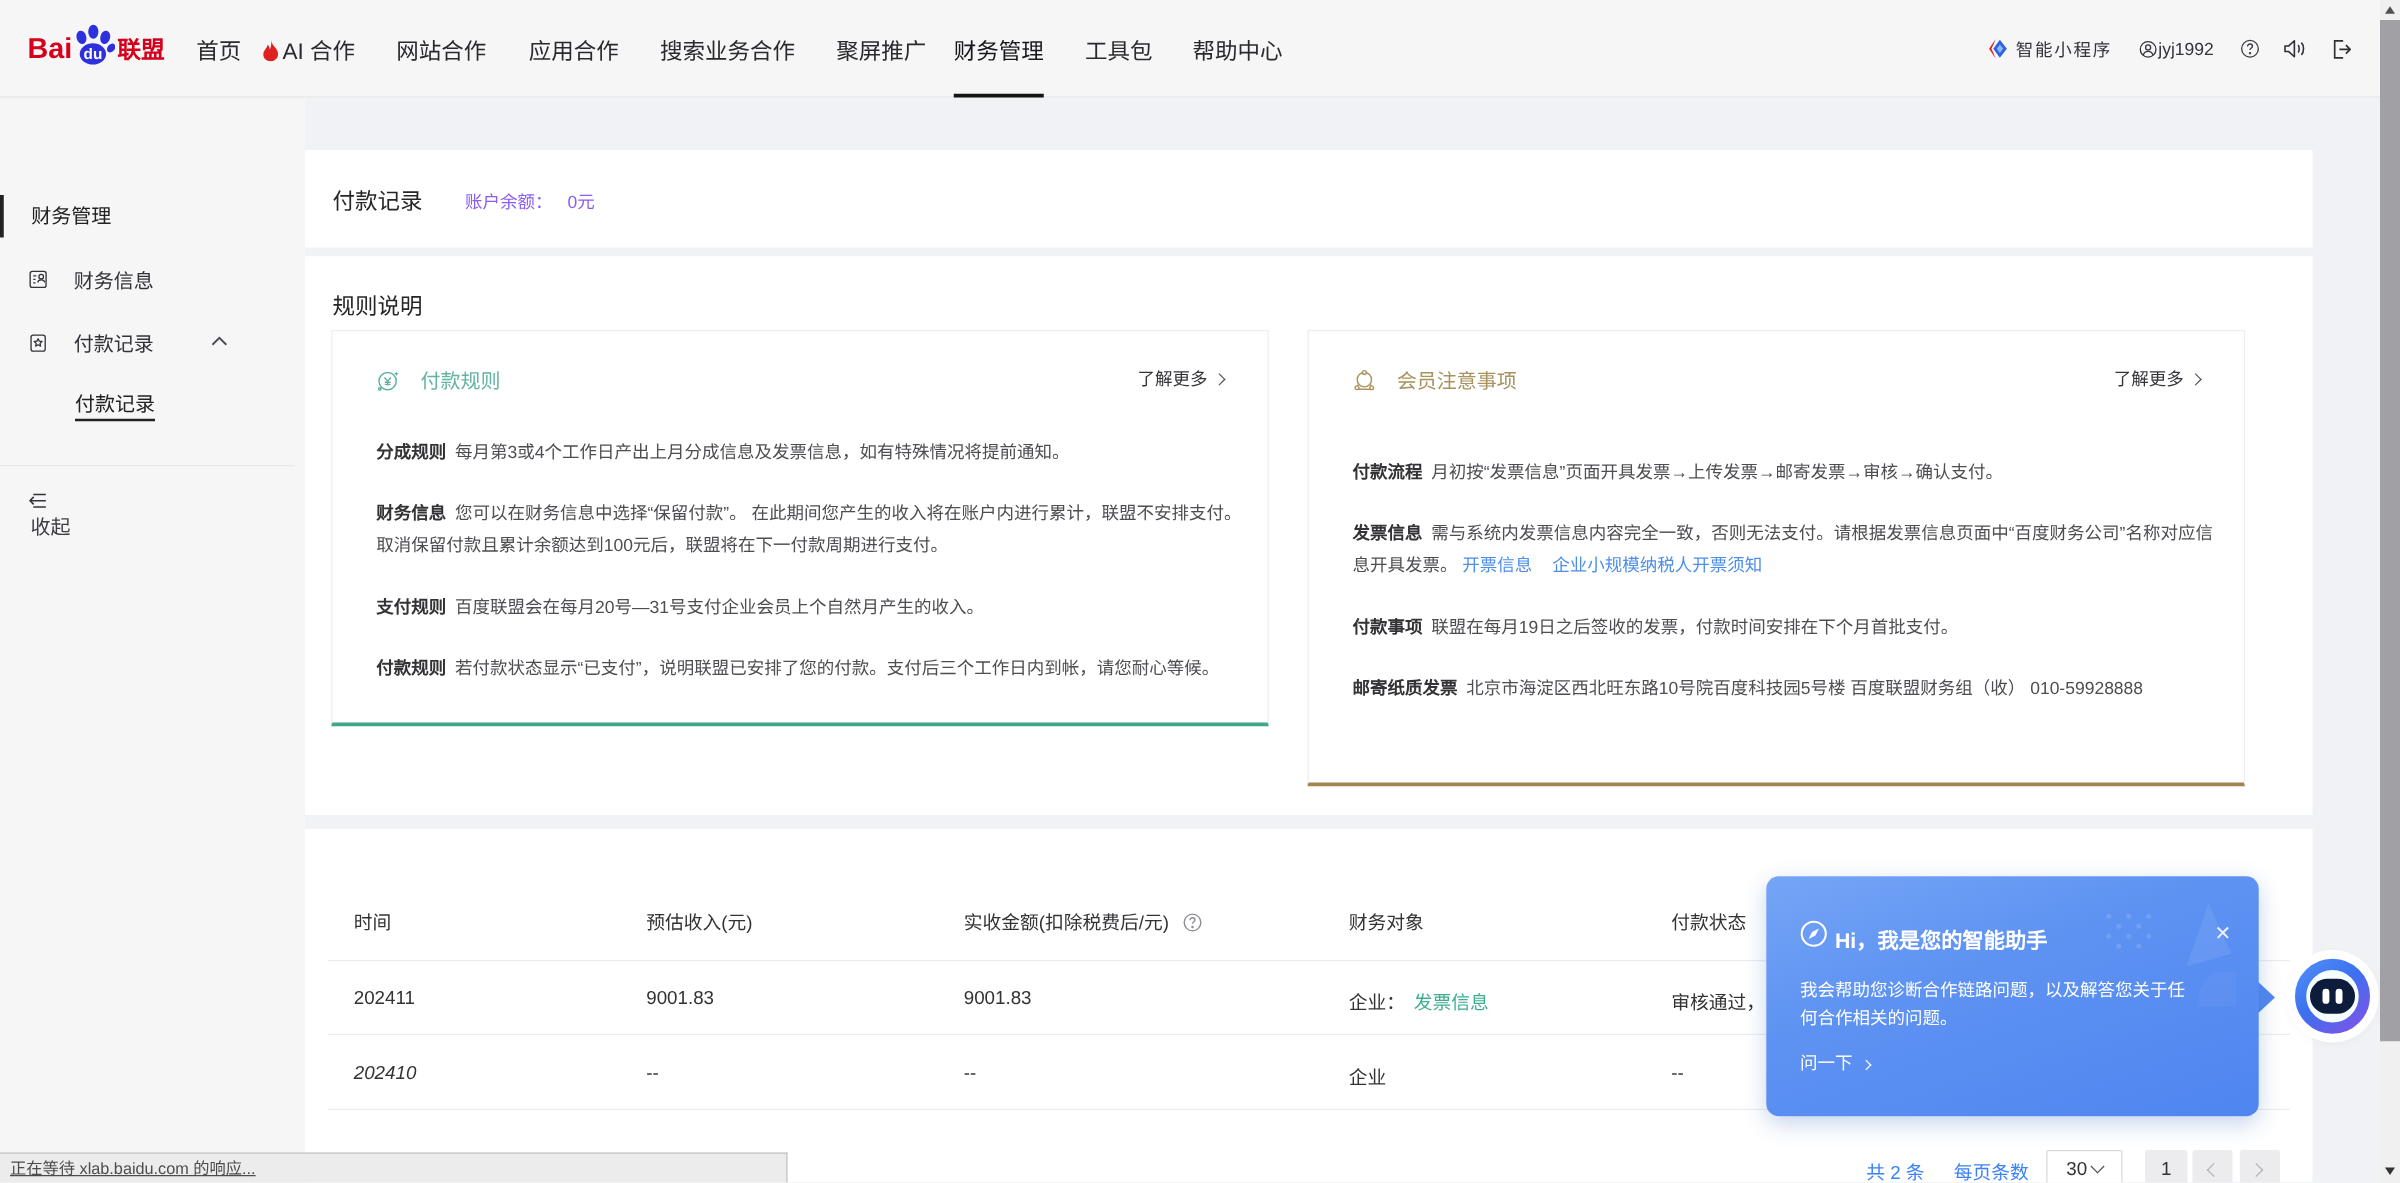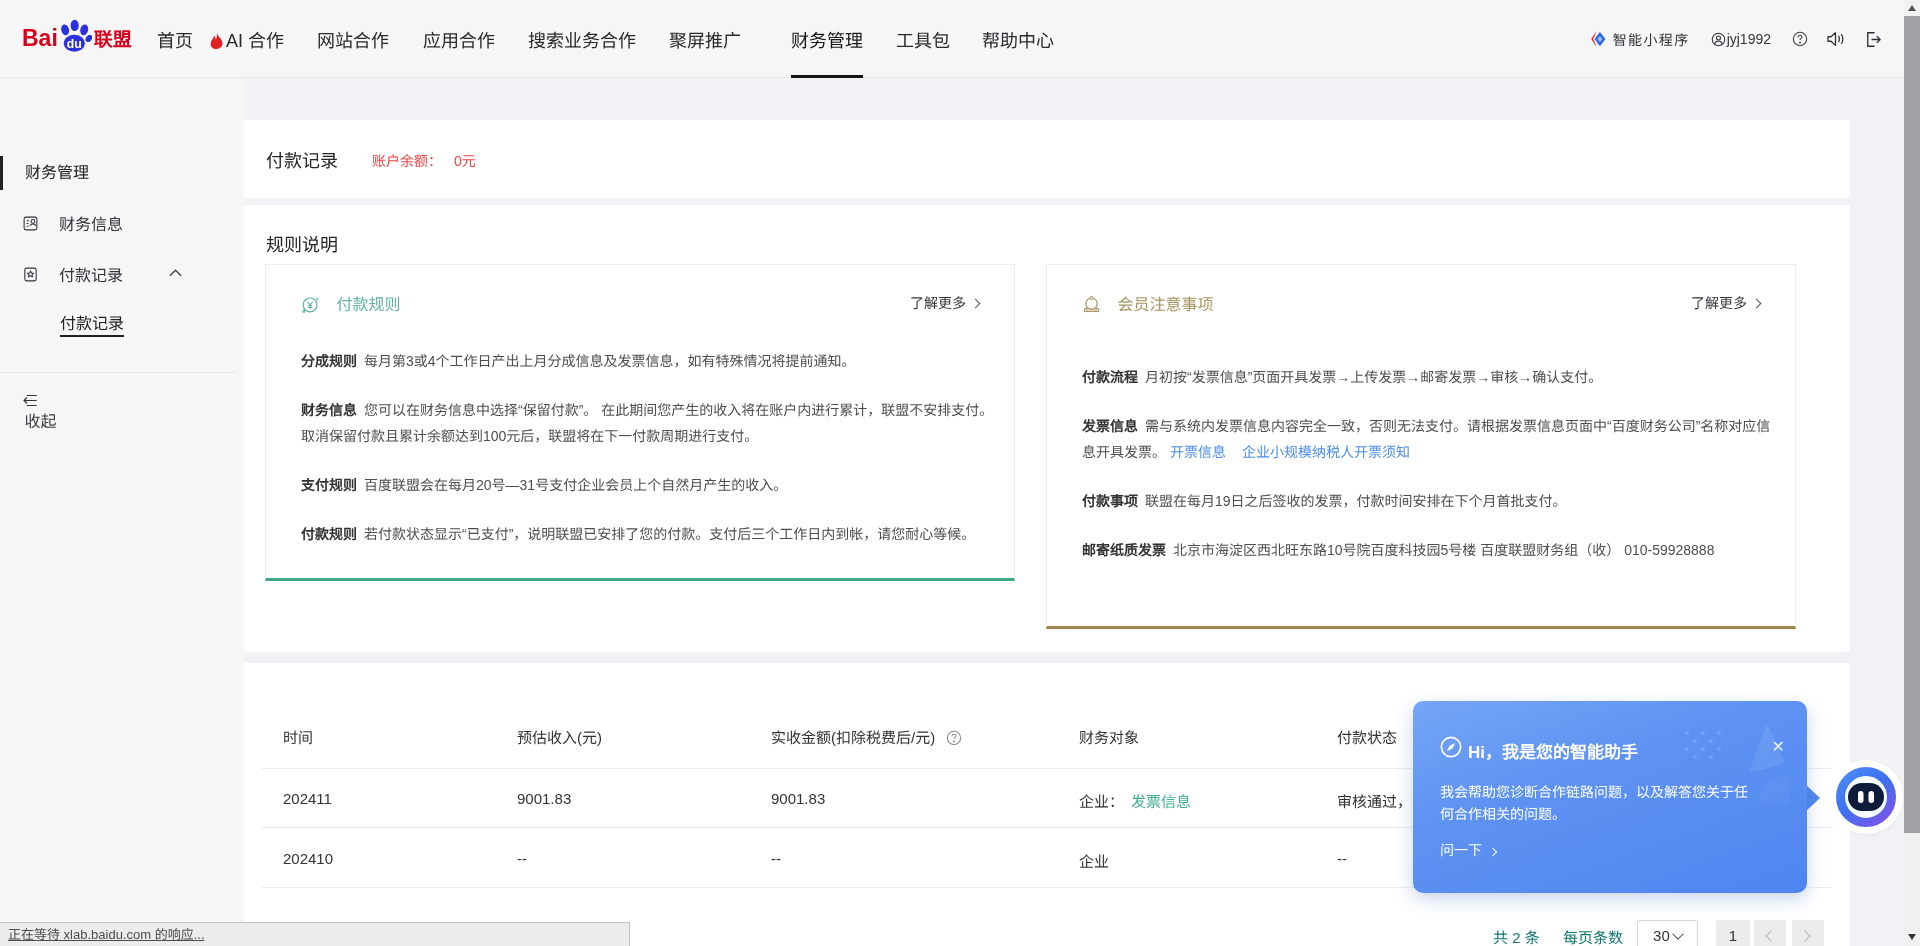--- a/index.html
+++ b/index.html
@@ -23,21 +23,21 @@
 .side-title { position:absolute; left:25px; top:80px; font-size:16px; color:#222; }
 .side-item { position:absolute; left:22px; display:flex; align-items:center; color:#33333a; font-size:16px; }
 .side-item svg { margin-right:20px; }
 .side-sub { position:absolute; left:60px; top:231px; font-size:16px; color:#222; padding-bottom:1px; border-bottom:2px solid #222; }
 .side-div { position:absolute; left:0; top:293px; width:236px; height:1px; background:#e8e8ea; }
 
 
 .card { position:absolute; left:244px; width:1606px; background:#fff; }
 #card1 { top:120px; height:78px; }
 #card1 .t1 { position:absolute; left:22px; top:26px; font-size:18px; color:#262628; font-weight:500; }
-#card1 .t2 { position:absolute; left:128px; top:30px; font-size:14px; color:#ef4444; }
+#card1 .t2 { position:absolute; left:128px; top:30px; font-size:14px; color:#8b5cf6; }
 #card2 { top:205px; height:447px; }
 #card2 .t1 { position:absolute; left:22px; top:25px; font-size:18px; color:#262628; font-weight:500; }
 
 .rulecard { position:absolute; top:59px; width:750px; height:317px; border:1px solid #ebedf0; border-bottom:3px solid #3fa689; background:#fff; padding:0 35px; }
 #rule-l { left:21px; }
 #rule-r { left:802px; height:365px; border-bottom-color:#a2854e; }
 .rc-head { position:absolute; left:35px; right:35px; top:26px; height:20px; }
 .rc-title { font-size:16px; vertical-align:3.5px; margin-left:12px; }
 #rule-l .rc-title { color:#63b4a2; }
 #rule-r .rc-title { color:#a8935f; }
@@ -49,21 +49,21 @@
 a.glink { color:#3fae92; text-decoration:none; }
 a.blink { color:#4d8fe8; text-decoration:none; }
 
 
 #card3 { top:663px; height:283px; }
 .th { position:absolute; top:63px; font-size:15px; color:#333336; }
 .td { position:absolute; font-size:15px; color:#333336; }
 .tline { position:absolute; left:18px; width:1570px; height:1px; background:#ededf0; }
 
 
-.pgtext { position:absolute; top:263px; font-size:15px; color:#0f766e; }
+.pgtext { position:absolute; top:263px; font-size:15px; color:#3b82f6; }
 .pgbox { position:absolute; top:257px; height:32px; font-size:15px; color:#333; }
 
 
 #popup { position:absolute; left:1413px; top:701px; width:394px; height:192px; border-radius:10px; z-index:20;
   background:linear-gradient(160deg,#74a5f6 0%, #5e92f2 40%, #4f85f0 100%); box-shadow:0 6px 18px rgba(40,90,180,.25); color:#fff; }
 #popup .ttl { position:absolute; left:55px; top:37px; font-size:17px; font-weight:700; }
 #popup .x { position:absolute; right:22px; top:36px; font-size:16px; color:#eaf1ff; }
 #popup .bd { position:absolute; left:27px; top:80px; width:370px; font-size:14px; line-height:22px; }
 #popup .ask { position:absolute; left:27px; top:138px; font-size:14px;font-family:Liberation Mono, monospace; }
 #arrowtip { position:absolute; left:1806px; top:785px; width:0; height:0; border-top:13px solid transparent; border-bottom:13px solid transparent; border-left:14px solid #5389f0; z-index:19; }
@@ -97,21 +97,21 @@
       </svg><span style="font-size:19px;font-weight:700;color:#d6001c;margin-left:2px;">联盟</span>
   </div>
   <div class="nav">
     <span class="it" style="margin-right:16px;">首页</span>
     <span class="it"><svg class="flame" width="15" height="17" viewBox="0 0 24 28">
           <path fill="#e02020" d="M13 0 C13 7 20 10 21.5 16 C23 22.5 18.5 27.5 12.5 28 C6 28.5 1.5 23.5 2.5 17.5 C3.3 12.8 7.5 11 8 6 C10 8 11 10.4 10.8 13 C12.6 10 13 5 13 0Z"></path>
         </svg>AI 合作</span>
     <span class="it" style="margin-right:34px;">网站合作</span>
     <span class="it">应用合作</span>
     <span class="it">搜索业务合作</span>
-    <span class="it" style="margin-right:50px;">聚屏推广</span>
+    <span class="it" style="margin-right:22px;">聚屏推广</span>
     <span class="it active" style="font-weight:500;">财务管理</span>
     <span class="it" style="margin-right:32px;">工具包</span>
     <span class="it" style="margin-right:0;">帮助中心</span>
   </div>
   <div id="topright">
     <svg width="18" height="18" viewBox="0 0 24 24" style="margin-right:6px;">
         <path d="M10 1.5 L3 12 L10 22.5 L7.8 16.8 L5.5 12 L7.8 7.2 Z" fill="#e1251b"></path>
         <path d="M14.5 2.5 L22 12 L14.5 21.5 L7.5 12 Z" fill="#2d63e2"></path>
         <path d="M14.5 7.5 L18 12 L14.5 16.5 L11.2 12 Z" fill="#8fb8f7"></path>
       </svg>
@@ -234,21 +234,21 @@
       </svg></div>
   <div class="th" style="left:835px;">财务对象</div>
   <div class="th" style="left:1093px;">付款状态</div>
   <div class="tline" style="top:105px;"></div>
   <div class="td" style="left:39px;top:127px;">202411</div>
   <div class="td" style="left:273px;top:127px;">9001.83</div>
   <div class="td" style="left:527px;top:127px;">9001.83</div>
   <div class="td" style="left:835px;top:127px;">企业：<a class="glink" href="#" style="margin-left:7px;">发票信息</a></div>
   <div class="td" style="left:1093px;top:127px;">审核通过，</div>
   <div class="tline" style="top:164px;"></div>
-  <div class="td" style="left:39px;top:187px;">202410</div>
+  <div class="td" style="left:39px;top:187px;font-style:italic;">202410</div>
   <div class="td" style="left:273px;top:187px;">--</div>
   <div class="td" style="left:527px;top:187px;">--</div>
   <div class="td" style="left:835px;top:187px;">企业</div>
   <div class="td" style="left:1093px;top:187px;">--</div>
   <div class="tline" style="top:224px;"></div>
 
   <div class="pgtext" style="left:1249px;">共 2 条</div>
   <div class="pgtext" style="left:1319px;">每页条数</div>
   <div class="pgbox" style="left:1393px;width:61px;background:#fff;border:1px solid #d9d9da;border-radius:2px;text-align:center;line-height:30px;">30 <span style="display:inline-block;width:8px;height:8px;border-right:1.5px solid #555;border-bottom:1.5px solid #555;transform:rotate(45deg) translate(-2px,-2px);"></span></div>
   <div class="pgbox" style="left:1472px;width:34px;background:#ececee;border-radius:2px;text-align:center;line-height:32px;">1</div>

